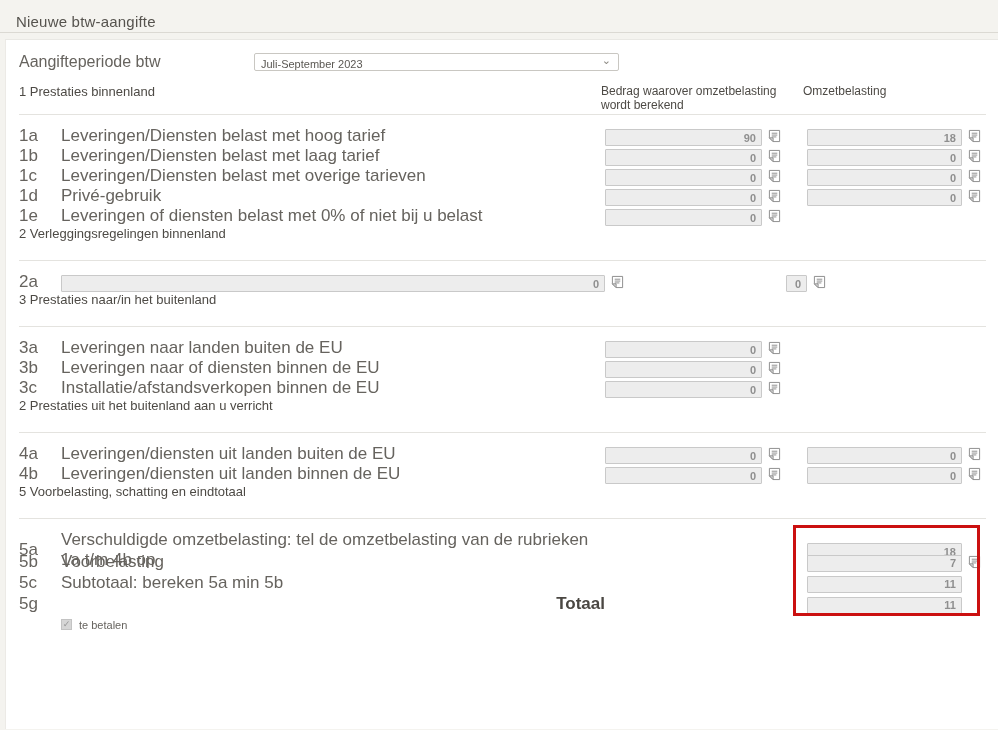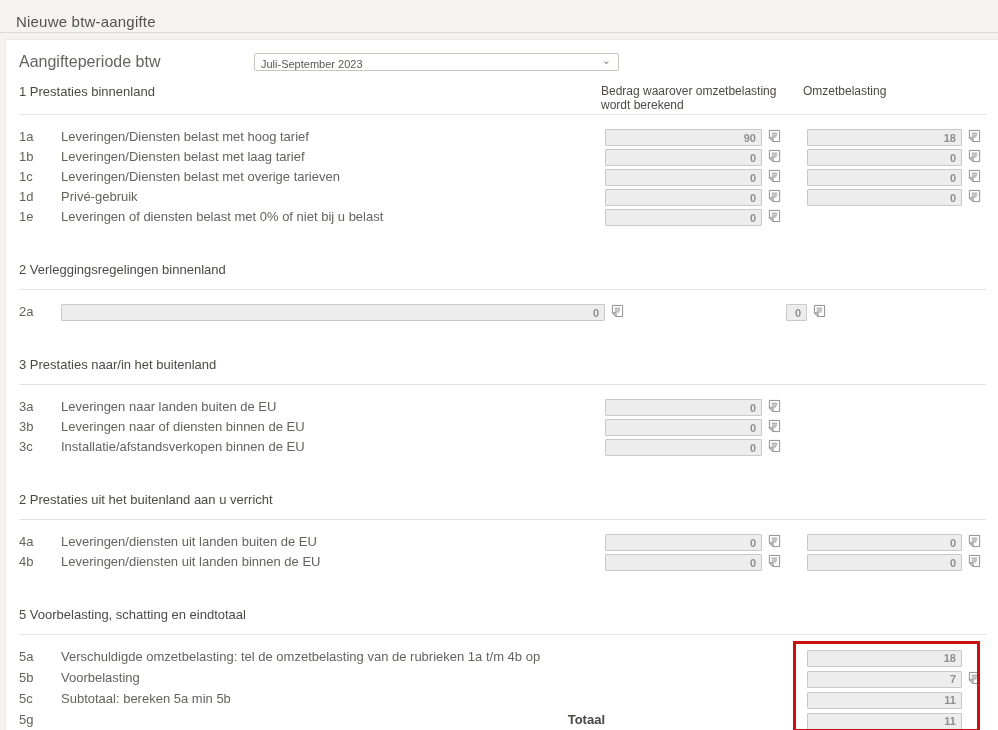--- a/index.html
+++ b/index.html
@@ -16,29 +16,29 @@
   .period-row { padding-top:13px; display:grid; grid-template-columns:235px 365px; align-items:center; }
   .field-label { font-size:16px; color:#66635e; }
   .select { position:relative; height:18px; background:#fff; border:1px solid #c9c7c2; border-radius:2px;
             font-size:11px; color:#5a5752; display:flex; align-items:flex-end; padding:0 20px 0 6px; cursor:pointer; }
   .select .chev { position:absolute; right:7px; top:0px; font-size:11px; color:#8a8781; }
 
   
   .sec-head { border-bottom:1px solid #e4e3df; }
   .sec-head h2 { font-size:13px; font-weight:400; color:#4d4a45; }
   .sec-head.first { margin-top:13px; display:grid; grid-template-columns:582px 202px 1fr; align-items:start; padding-bottom:1px; }
-  .sec-head.plain { margin-top:36px; padding-bottom:12px; }
+  .sec-head.plain { padding-bottom:19px; }
   .col-h { font-size:12px; color:#4d4a45; line-height:14px; padding-bottom:1px; }
 
   
   .rows { padding-top:11px; }
   .row { display:grid; grid-template-columns:42px minmax(0,1fr) 157px 24px 21px 155px 24px;
          align-items:center; height:20px; }
   .sec5 .row { height:21px; }
-  .code, .lbl { font-size:13px; color:#66635e; }
+  .code, .lbl { font-size:17px; color:#66635e; }
   .lbl.bold { font-weight:700; color:#4a4742;text-align:right; }
   .cell { height:17px; }
   .field { width:100%; height:17px; background:#ededed; border:1px solid #c9c9c9; border-radius:1px;
            font-family:"Liberation Sans","DejaVu Sans",sans-serif; font-size:11px; color:#8f8f8f;
            text-align:right; padding:0 5px;font-weight:bold; }
   .icon-cell { padding-left:6px; display:flex; align-items:center; }
   .note-btn { background:none; border:none; padding:0; cursor:pointer; line-height:0; }
 
   
   .sec5 { position:relative; }

